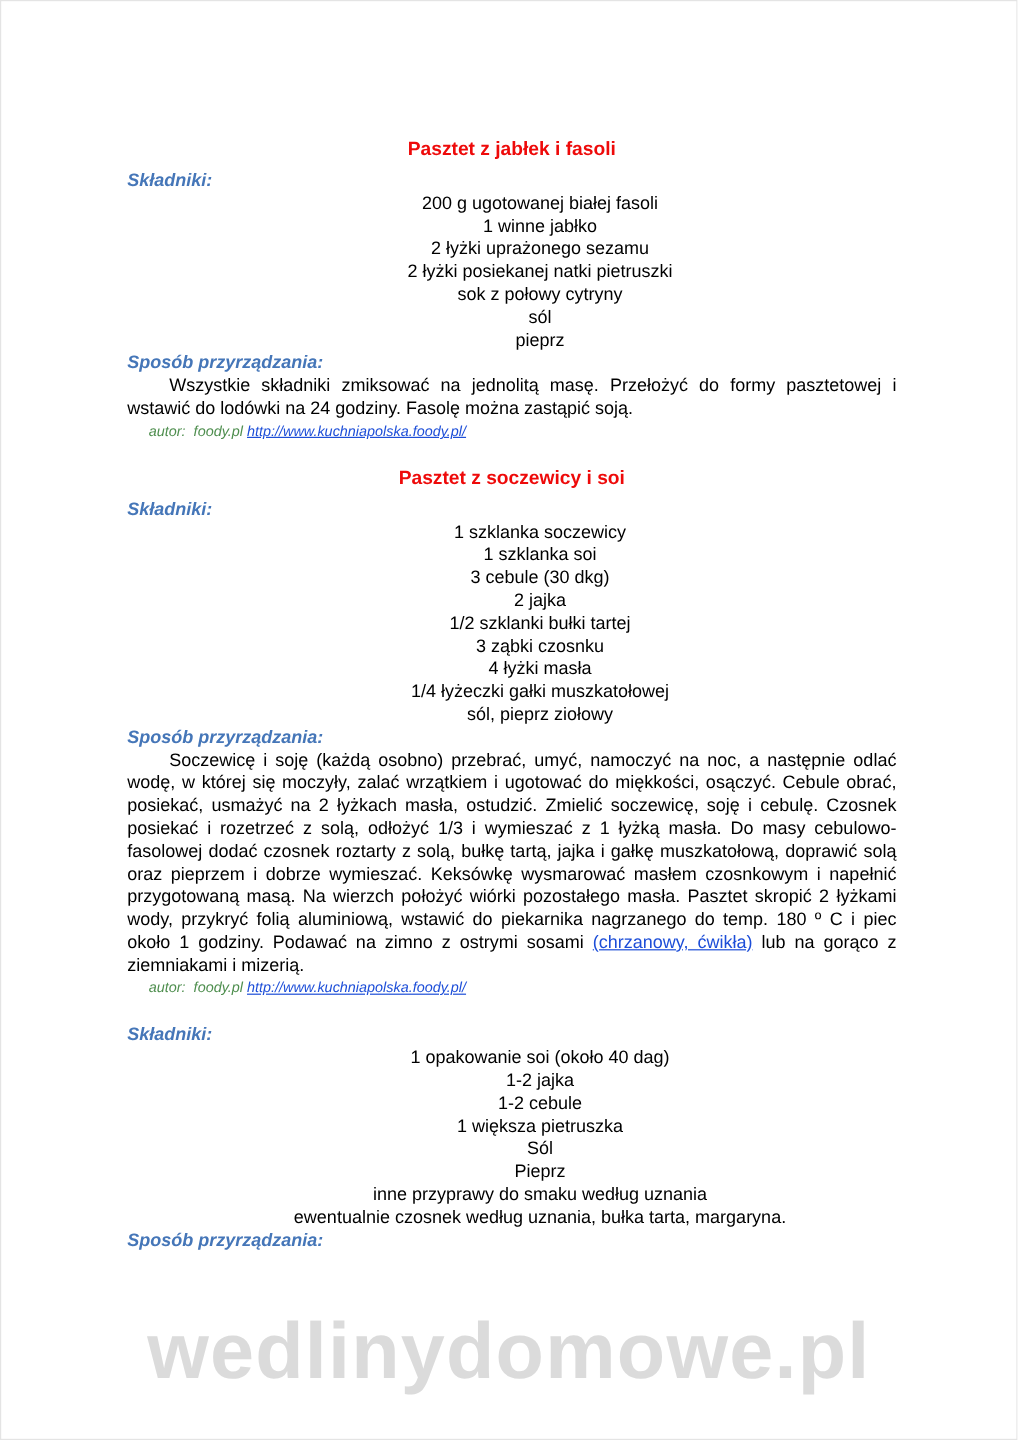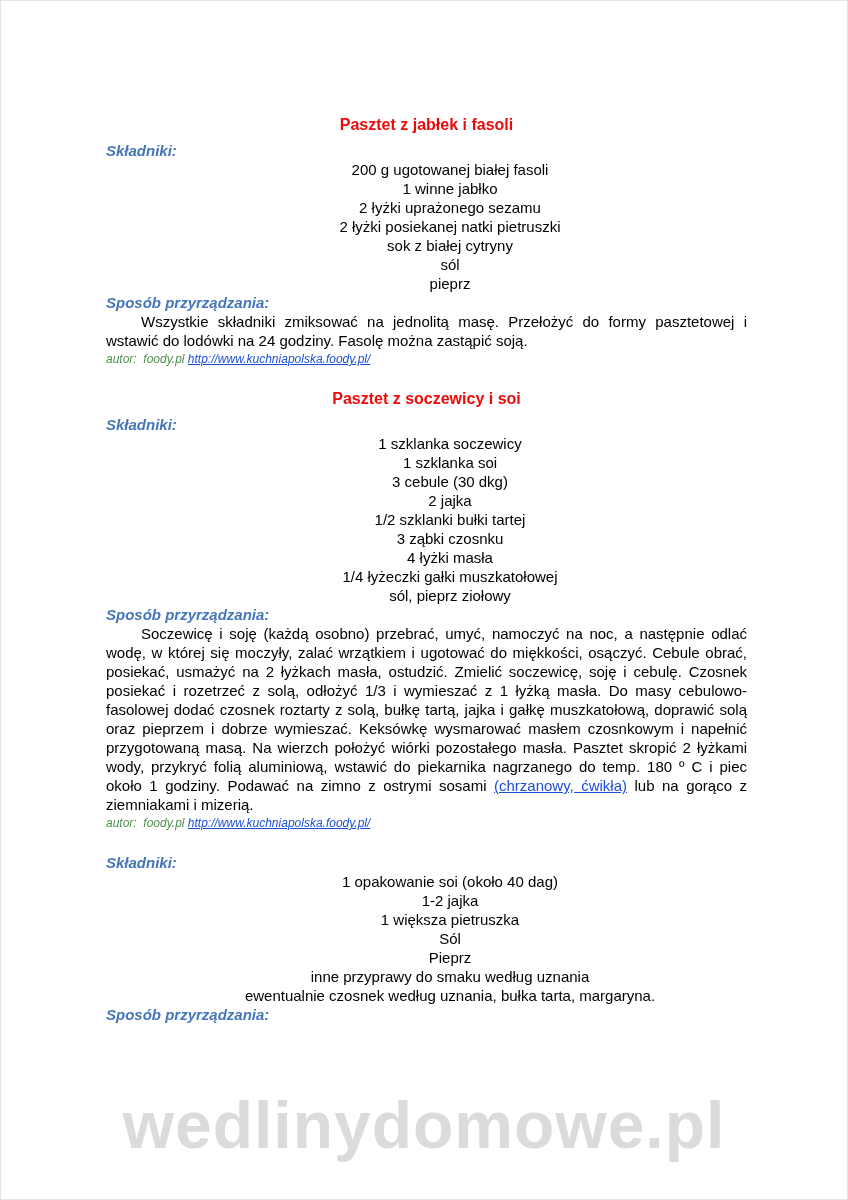--- a/index.html
+++ b/index.html
@@ -49,21 +49,21 @@
     text-align: justify;
     text-indent: 35px;
   }
 
   .author {
     font-size: 12px;
     line-height: 17px;
     font-style: italic;
     margin-top: 1px;
   }
-  .author-name { color: #4e8e4e; white-space: pre-wrap; }
+  .author-name { color: #4e8e4e; white-space: pre-wrap; margin-left: 18px; }
 
   a.link { color: #1d4ed8; text-decoration: underline; cursor: pointer; }
 
   .watermark {
     position: absolute;
     left: 50%;
     bottom: 36px;
     transform: translateX(-50%);
     font-size: 66px;
     font-weight: bold;
@@ -80,21 +80,21 @@
 <div class="page">
   <div class="content">
 
     <section class="recipe">
       <div class="recipe-title">Pasztet z jabłek i fasoli</div>
       <div class="section-label">Składniki:</div>
       <div class="ingredient">200 g ugotowanej białej fasoli</div>
       <div class="ingredient">1 winne jabłko</div>
       <div class="ingredient">2 łyżki uprażonego sezamu</div>
       <div class="ingredient">2 łyżki posiekanej natki pietruszki</div>
-      <div class="ingredient">sok z białej cytryny</div>
+      <div class="ingredient">sok z połowy cytryny</div>
       <div class="ingredient">sól</div>
       <div class="ingredient">pieprz</div>
       <div class="section-label">Sposób przyrządzania:</div>
       <p class="method">Wszystkie składniki zmiksować na jednolitą masę. Przełożyć do formy pasztetowej i wstawić do lodówki na 24 godziny. Fasolę można zastąpić soją.</p>
       <div class="author"><span class="author-name">autor:  foody.pl </span><a class="link" href="#">http://www.kuchniapolska.foody.pl/</a></div>
     </section>
 
     <section class="recipe">
       <div class="recipe-title">Pasztet z soczewicy i soi</div>
       <div class="section-label">Składniki:</div>
@@ -109,20 +109,21 @@
       <div class="ingredient">sól, pieprz ziołowy</div>
       <div class="section-label">Sposób przyrządzania:</div>
       <p class="method"><span>Soczewicę i soję (każdą osobno) przebrać, umyć, namoczyć na noc, a następnie odlać wodę, w której się moczyły, zalać wrzątkiem i ugotować do miękkości, osączyć. Cebule obrać, posiekać, usmażyć na 2 łyżkach masła, ostudzić. Zmielić soczewicę, soję i cebulę. Czosnek posiekać i rozetrzeć z solą, odłożyć 1/3 i wymieszać z 1 łyżką masła. Do masy cebulowo-fasolowej dodać czosnek roztarty z solą, bułkę tartą, jajka i gałkę muszkatołową, doprawić solą oraz pieprzem i dobrze wymieszać. Keksówkę wysmarować masłem czosnkowym i napełnić przygotowaną masą. Na wierzch położyć wiórki pozostałego masła. Pasztet skropić 2 łyżkami wody, przykryć folią aluminiową, wstawić do piekarnika nagrzanego do temp. 180 º C i piec około 1 godziny. Podawać na zimno z ostrymi sosami </span><a class="link" href="#">(chrzanowy, ćwikła)</a><span> lub na gorąco z ziemniakami i mizerią.</span></p>
       <div class="author"><span class="author-name">autor:  foody.pl </span><a class="link" href="#">http://www.kuchniapolska.foody.pl/</a></div>
     </section>
 
     <section class="recipe">
       <div class="section-label">Składniki:</div>
       <div class="ingredient">1 opakowanie soi (około 40 dag)</div>
       <div class="ingredient">1-2 jajka</div>
+      <div class="ingredient">1-2 cebule</div>
       <div class="ingredient">1 większa pietruszka</div>
       <div class="ingredient">Sól</div>
       <div class="ingredient">Pieprz</div>
       <div class="ingredient">inne przyprawy do smaku według uznania</div>
       <div class="ingredient">ewentualnie czosnek według uznania, bułka tarta, margaryna.</div>
       <div class="section-label">Sposób przyrządzania:</div>
     </section>
 
   </div>
 

